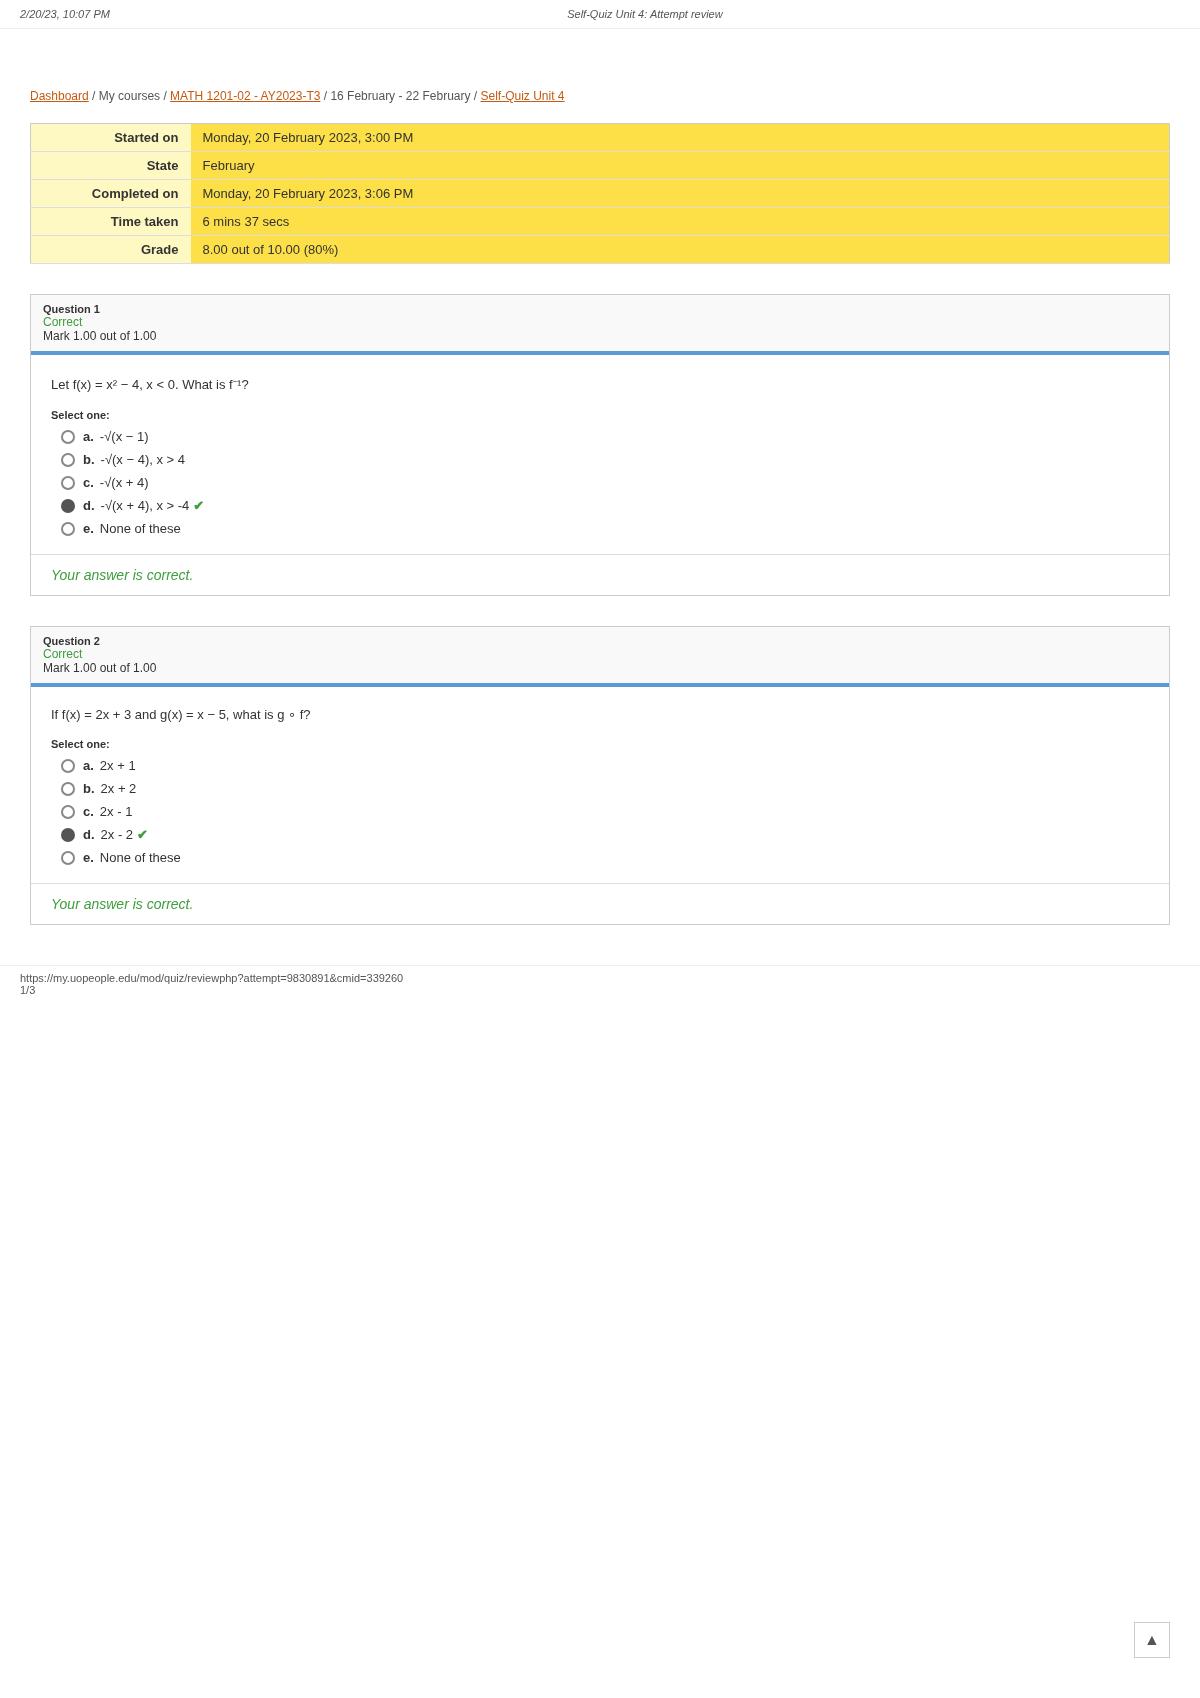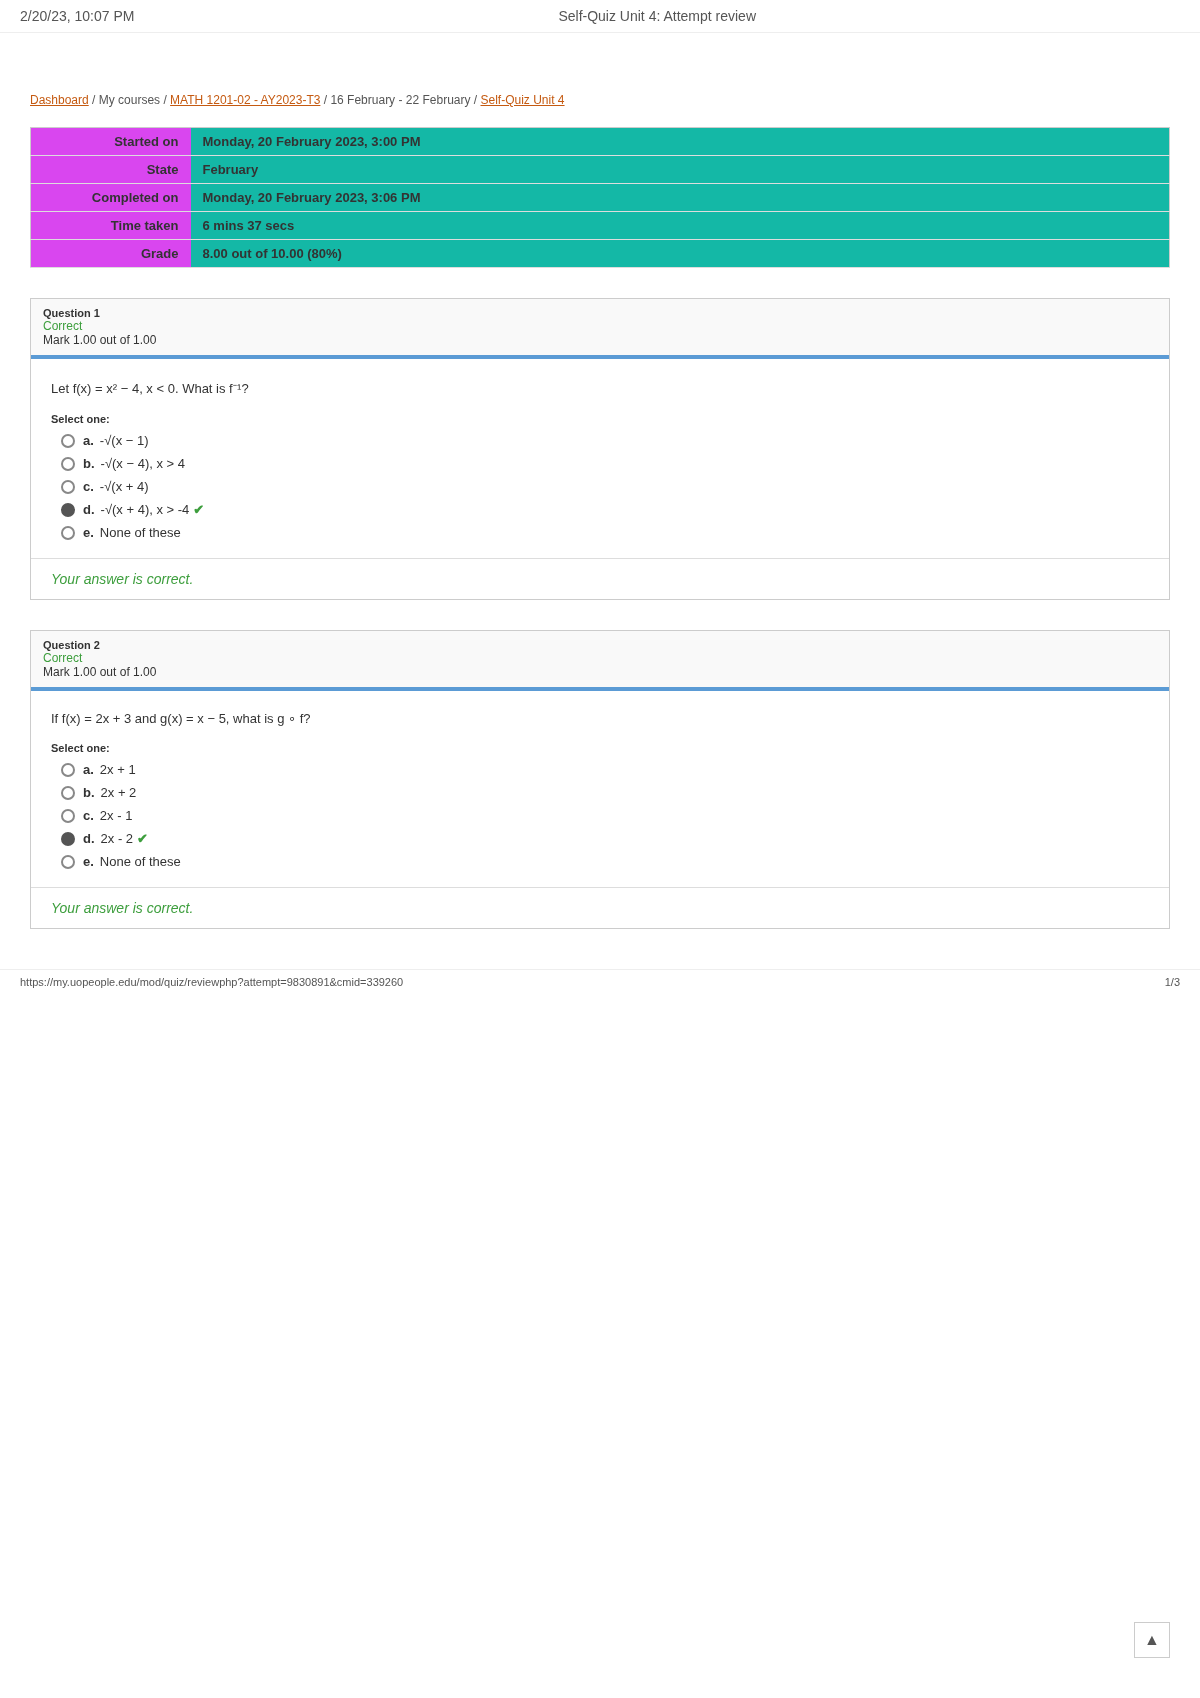--- a/index.html
+++ b/index.html
@@ -9,23 +9,24 @@
       color: #333;
       background: #fff;
       width: 1200px;
     }
 
     
     .top-bar {
       display: flex;
       justify-content: space-between;
       padding: 8px 20px;
-      font-size: 14px;
+      font-size: 11px;
       color: #555;
       border-bottom: 1px solid #eee;
+      font-style: italic;
     }
 
     
     .breadcrumb-section {
       padding: 60px 30px 20px 30px;
     }
     .breadcrumb {
       font-size: 12px;
       color: #555;
     }
@@ -47,25 +48,24 @@
     .summary-table tr td {
       padding: 6px 12px;
       border-bottom: 1px solid #ddd;
       font-size: 13px;
     }
     .summary-table tr td:first-child {
       text-align: right;
       font-weight: bold;
       width: 160px;
       color: #333;
-      background: #d946ef;
+      background: #fef9c3;
     }
     .summary-table tr td:last-child {
-      background: #14b8a6;
-      font-weight: bold;
+      background: #fde047;
     }
 
     
     .question-block {
       margin: 0 30px 30px 30px;
       border: 1px solid #ccc;
     }
     .question-header {
       padding: 8px 12px;
       font-size: 12px;
@@ -156,20 +156,21 @@
 
     
     .bottom-bar {
       padding: 6px 20px;
       font-size: 11px;
       color: #555;
       border-top: 1px solid #eee;
       display: flex;
       justify-content: space-between;
       margin-top: 40px;
+      flex-direction: column;
     }
     .bottom-bar a {
       color: #555;
       text-decoration: none;
     }
   </style>
 </head>
 <body>
 
 <div class="top-bar">

